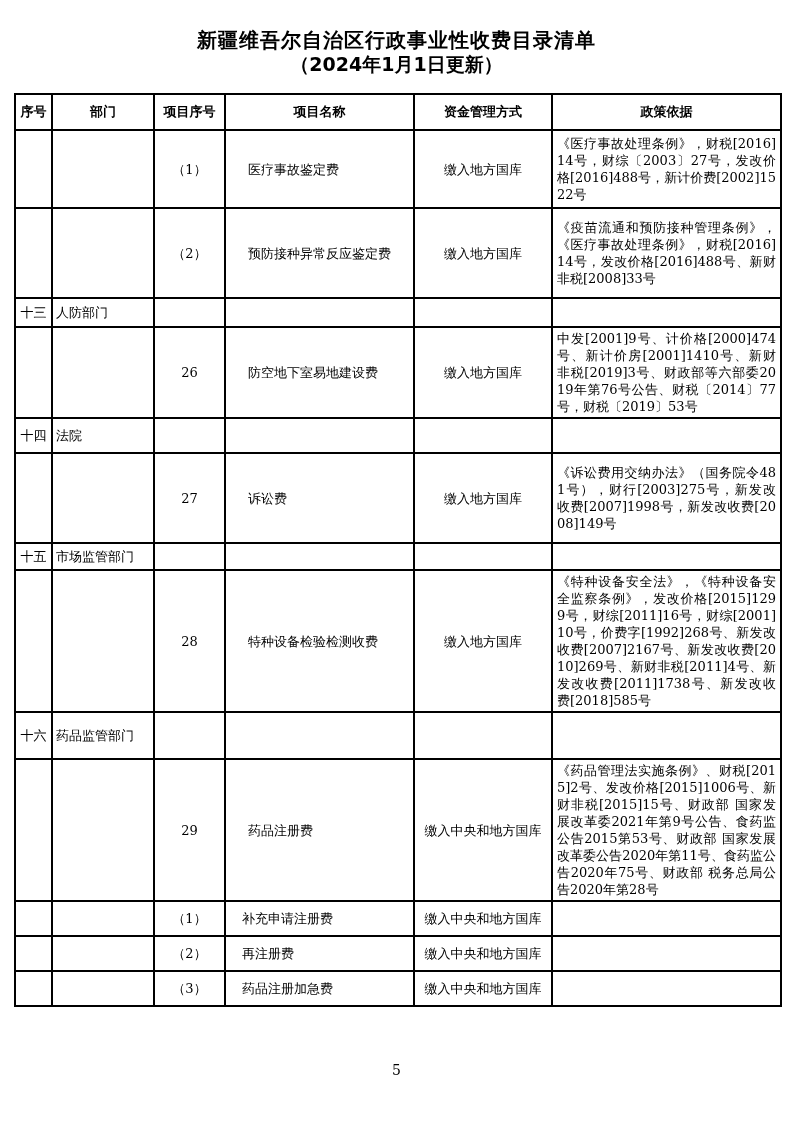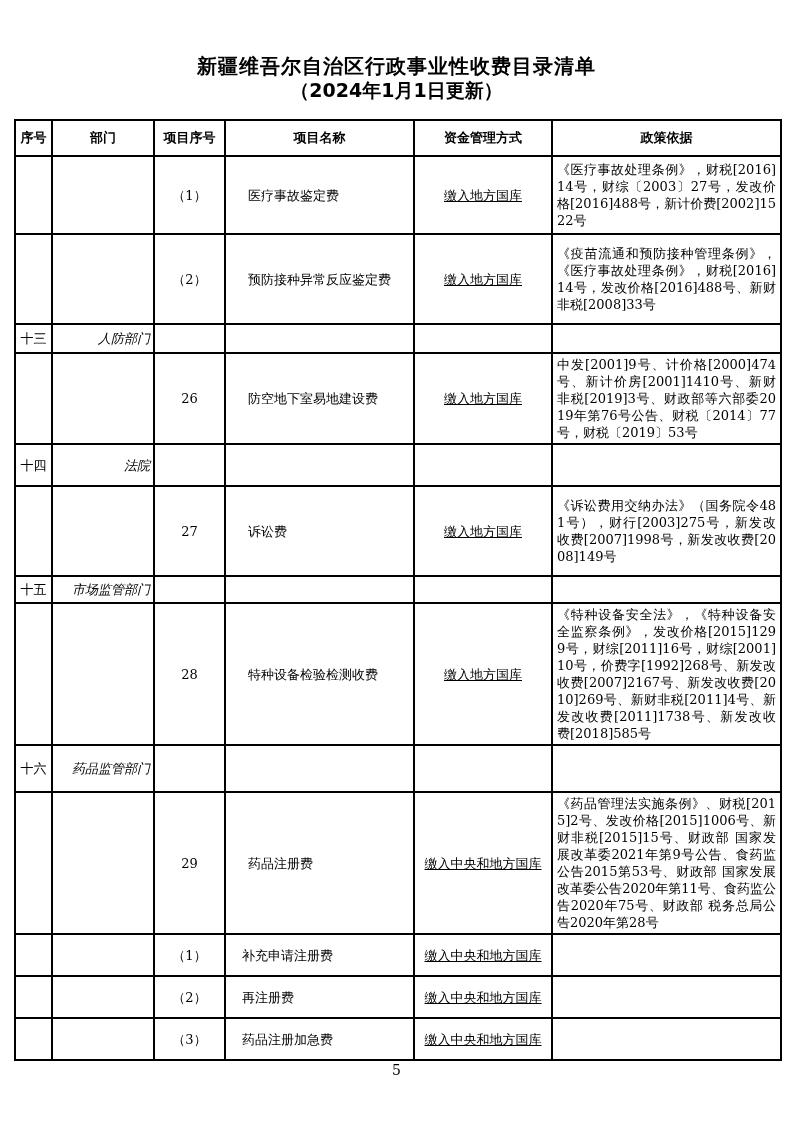--- a/index.html
+++ b/index.html
@@ -6,21 +6,21 @@
   html, body { margin: 0; padding: 0; }
   body {
     width: 793px;
     height: 1122px;
     background: #ffffff;
     position: relative;
     font-family: "DejaVu Serif", serif;
     color: #000000;
   }
   .doc-title {
-    padding-top: 54px;
+    padding-top: 28px;
     text-align: center;
     font-family: "DejaVu Sans", sans-serif;
     font-weight: bold;
     color: #000;
   }
   .doc-title .line1 {
     font-size: 20px;
     line-height: 25px;
     letter-spacing: 1px;
   }
@@ -48,32 +48,32 @@
     font-size: 13px;
     text-align: center;
     height: 36px;
     padding: 2px 1px;
   }
   .fee-table td {
     font-size: 13px;
     line-height: 17px;
   }
   td.c-seq      { text-align: center; border-radius: 8px; }
-  td.c-dept     { text-align: right; font-style: italic; }
+  td.c-dept     { text-align: left; }
   td.c-itemno   { text-align: center; }
   td.c-name     { text-align: left; padding-left: 22px; }
   td.c-name.indent { padding-left: 16px; }
-  td.c-fund     { text-align: center; text-decoration: underline; }
-  td.c-policy   { text-align: justify; padding: 2px 4px; border-radius: 21px; }
+  td.c-fund     { text-align: center; }
+  td.c-policy   { text-align: justify; padding: 2px 4px; }
   
   tr.h78  { height: 78px; }
   tr.h90  { height: 90px; }
   tr.h29  { height: 29px; }
   tr.h89  { height: 89px; }
-  tr.h30  { height: 42px; }
+  tr.h30  { height: 35px; }
   tr.h31  { height: 27px; }
   tr.h132 { height: 132px; }
   tr.h47  { height: 47px; }
   tr.h139 { height: 139px; }
   .page-number {
     position: absolute;
     left: 0;
     right: 0;
     top: 1062px;
     text-align: center;

